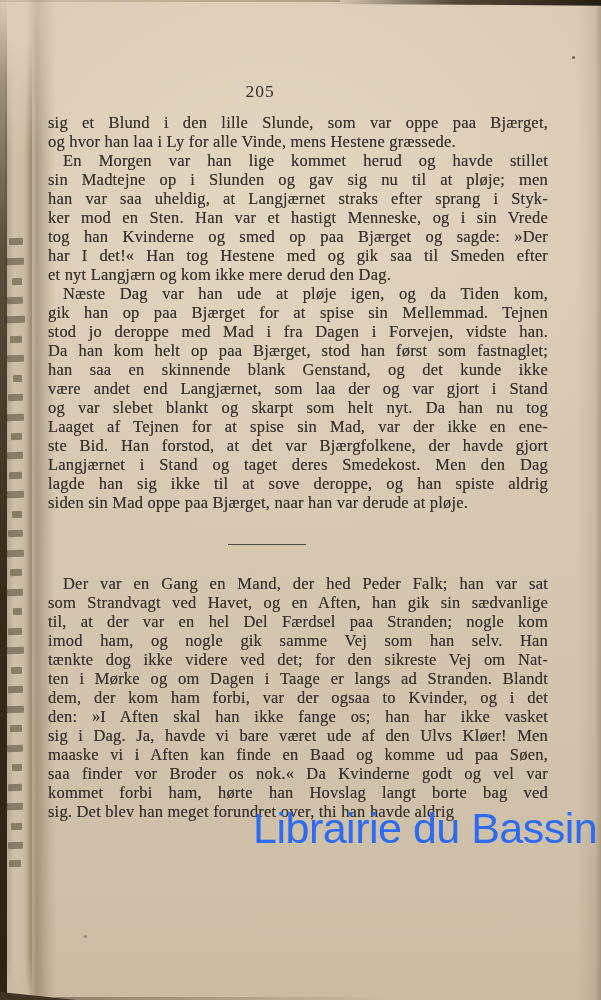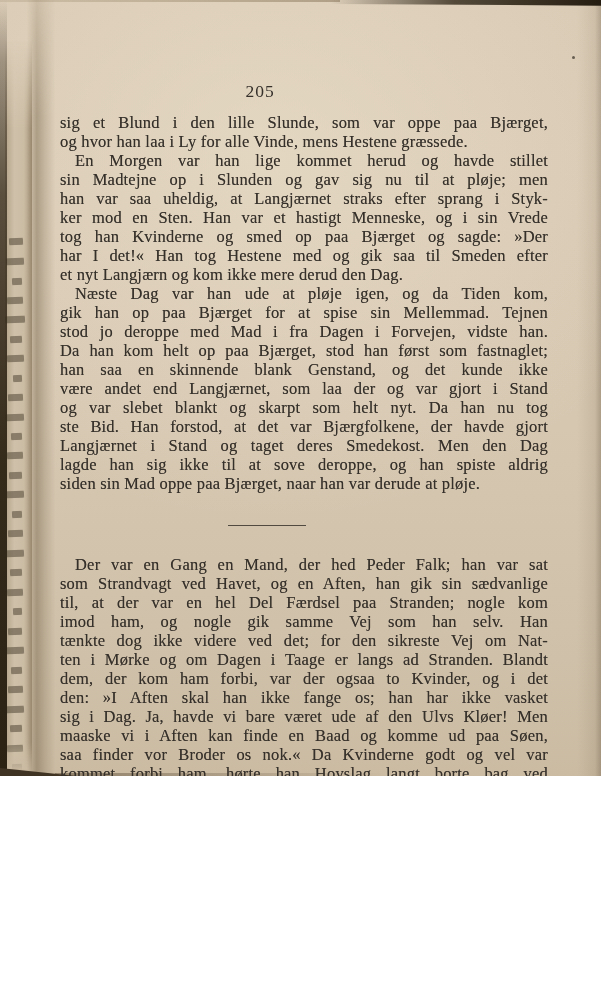--- a/index.html
+++ b/index.html
@@ -3,21 +3,21 @@
 <meta charset="utf-8">
 <style>
   html, body {
     margin: 0; padding: 0;
     width: 601px; height: 1000px;
     overflow: hidden;
     font-family: "Liberation Serif", "DejaVu Serif", serif;
   }
   #scene {
     position: relative;
-    width: 601px; height: 776px;
+    width: 601px; height: 1000px;
     overflow: hidden;
     background:
       radial-gradient(ellipse 620px 520px at 45% 20%, rgba(238,227,207,0.55), rgba(238,227,207,0) 70%),
       linear-gradient(90deg, rgba(0,0,0,0) 96%, rgba(80,60,35,0.10) 99%, rgba(60,45,25,0.28) 100%),
       linear-gradient(180deg, #d8c9b3 0%, #d6c7b1 55%, #cfc0a9 85%, #cbbba3 100%);
   }
   
   .gutter-dark {
     position: absolute; left: 0; top: 0; width: 7px; height: 100%;
     background: linear-gradient(180deg, rgba(43,35,22,0) 0%, rgba(43,35,22,0.35) 8%, rgba(58,47,31,0.8) 25%, #352b1b 60%, #2b2214 100%);
@@ -74,21 +74,20 @@
     font-size: 16.5px; line-height: 19px;
     color: #35302a;
     letter-spacing: 0.2px;
     text-shadow: 0 0 0.4px rgba(53,48,42,0.55);
   }
   .paragraph { margin: 0; }
   .line {
     text-align: justify;
     text-align-last: justify;
     white-space: normal;
-    margin-left: 12px;
   }
   .line.last { text-align-last: left; }
   .line.indent { padding-left: 15px; }
   .separator {
     width: 78px; height: 0;
     border-top: 1.5px solid #504a40;
     margin: 32px 0 29px 180px;
   }
   
   .watermark {
@@ -165,20 +164,21 @@
         <div class="line last">et nyt Langjærn og kom ikke mere derud den Dag.</div>
       </div>
       <div class="paragraph">
         <div class="line indent">Næste Dag var han ude at pløje igen, og da Tiden kom,</div>
         <div class="line">gik han op paa Bjærget for at spise sin Mellemmad. Tejnen</div>
         <div class="line">stod jo deroppe med Mad i fra Dagen i Forvejen, vidste han.</div>
         <div class="line">Da han kom helt op paa Bjærget, stod han først som fastnaglet;</div>
         <div class="line">han saa en skinnende blank Genstand, og det kunde ikke</div>
         <div class="line">være andet end Langjærnet, som laa der og var gjort i Stand</div>
         <div class="line">og var slebet blankt og skarpt som helt nyt. Da han nu tog</div>
+        <div class="line">Laaget af Tejnen for at spise sin Mad, var der ikke en ene-</div>
         <div class="line">ste Bid. Han forstod, at det var Bjærgfolkene, der havde gjort</div>
         <div class="line">Langjærnet i Stand og taget deres Smedekost. Men den Dag</div>
         <div class="line">lagde han sig ikke til at sove deroppe, og han spiste aldrig</div>
         <div class="line last">siden sin Mad oppe paa Bjærget, naar han var derude at pløje.</div>
       </div>
       <div class="separator"></div>
       <div class="paragraph">
         <div class="line indent">Der var en Gang en Mand, der hed Peder Falk; han var sat</div>
         <div class="line">som Strandvagt ved Havet, og en Aften, han gik sin sædvanlige</div>
         <div class="line">til, at der var en hel Del Færdsel paa Stranden; nogle kom</div>

